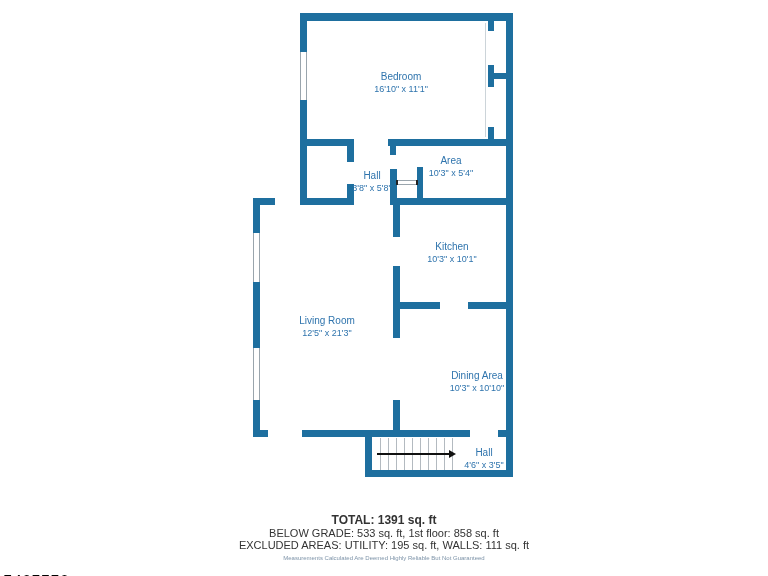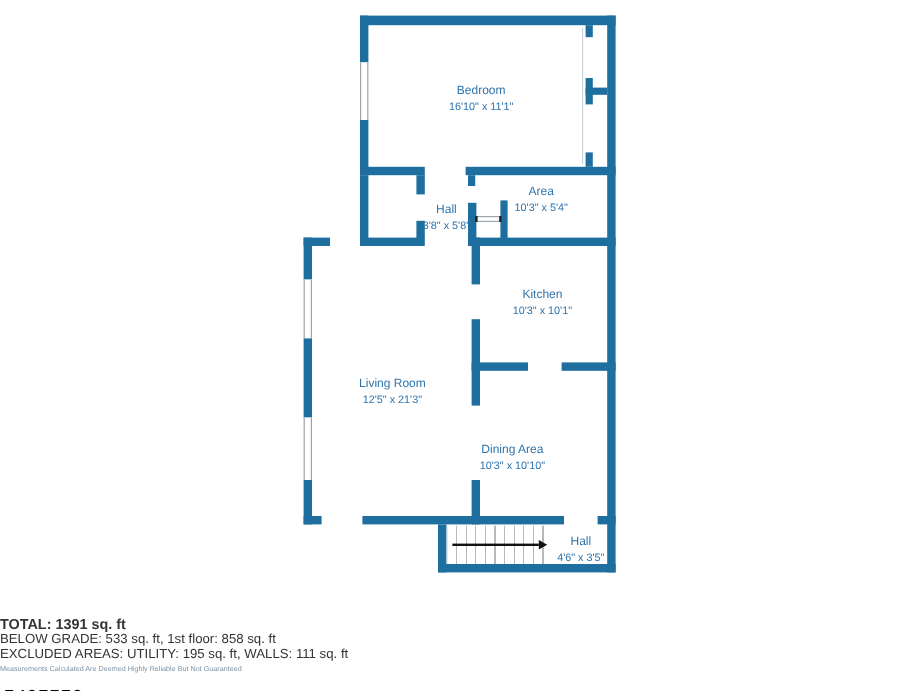--- a/index.html
+++ b/index.html
@@ -38,21 +38,21 @@
     position:absolute;left:449px;top:450px;width:0;height:0;
     border-top:4px solid transparent;border-bottom:4px solid transparent;border-left:7px solid var(--arrow);
   }
   .door{
     position:absolute;left:397px;top:180px;width:20px;height:5px;background:#fff;box-sizing:border-box;
     border-top:1px solid var(--window-line);border-bottom:1px solid var(--window-line);
   }
   .door::before,.door::after{content:"";position:absolute;top:-1px;width:2px;height:5px;background:#222;}
   .door::before{left:-1px;}
   .door::after{right:-1px;}
-  .summary{position:absolute;left:0;right:0;top:514px;text-align:left;color:var(--summary-text);}
+  .summary{position:absolute;left:0;right:0;top:514px;text-align:center;color:var(--summary-text);}
   .total{font-size:12px;line-height:13px;font-weight:bold;}
   .sline{font-size:11px;line-height:12px;}
   .disclaimer{margin-top:4px;font-size:6px;line-height:7px;color:var(--disclaimer);}
   .listing-id{position:absolute;left:3px;top:551px;font-size:17px;line-height:20px;color:var(--id-text);margin-top:21px;}
 </style>
 </head>
 <body>
 
 <div class="canvas">
 
@@ -123,21 +123,21 @@
       <div class="rdims">10'3" x 5'4"</div>
     </div>
     <div class="room-label" style="left:452px;top:252px">
       <div class="rname">Kitchen</div>
       <div class="rdims">10'3" x 10'1"</div>
     </div>
     <div class="room-label" style="left:327px;top:326px">
       <div class="rname">Living Room</div>
       <div class="rdims">12'5" x 21'3"</div>
     </div>
-    <div class="room-label" style="left:427px;top:381px">
+    <div class="room-label" style="left:477px;top:381px">
       <div class="rname">Dining Area</div>
       <div class="rdims">10'3" x 10'10"</div>
     </div>
     <div class="room-label" style="left:484px;top:458px">
       <div class="rname">Hall</div>
       <div class="rdims">4'6" x 3'5"</div>
     </div>
   </div>
 
   <div class="summary">

